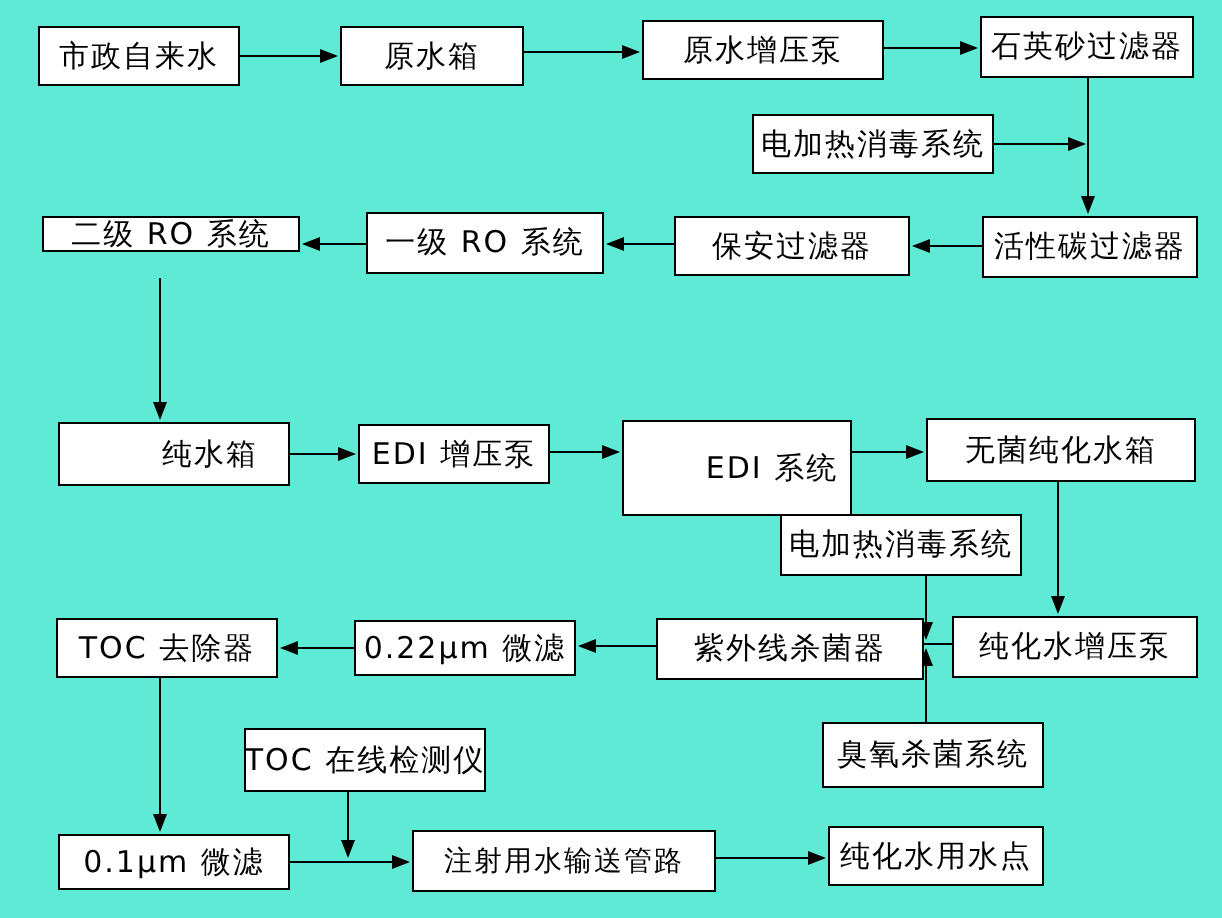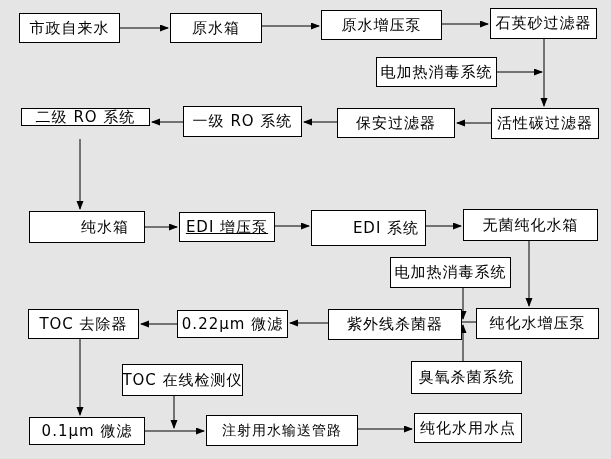--- a/index.html
+++ b/index.html
@@ -1,19 +1,19 @@
 <!DOCTYPE html>
 <html><head>
 <meta charset="utf-8">
 <style>
   html,body{margin:0;padding:0;background:#ffffff;}
   .stage{
     position:relative;
     width:611px;height:459px;
-    background:#e5e5e5;
+    background:#5eead4;
     font-family:"DejaVu Sans","Liberation Sans",sans-serif;
     overflow:hidden;
   }
   .edges{position:absolute;left:0;top:0;width:611px;height:459px;}
   .node{
     position:absolute;
     box-sizing:border-box;
     border:1px solid #000000;
     background:#ffffff;
     display:flex;align-items:center;justify-content:center;
@@ -25,22 +25,22 @@
   .n-tap{left:19px;top:13px;width:101px;height:30px;}
   .n-rawtank{left:170px;top:13px;width:92px;height:30px;}
   .n-rawpump{left:321px;top:10px;width:121px;height:30px;}
   .n-quartz{left:490px;top:8px;width:107px;height:31px;}
   .n-heat1{left:376px;top:57px;width:121px;height:30px;}
   .n-ro2{left:21px;top:108px;width:129px;height:18px;}
   .n-ro1{left:183px;top:106px;width:119px;height:31px;}
   .n-security{left:337px;top:108px;width:118px;height:30px;}
   .n-carbon{left:491px;top:108px;width:108px;height:31px;}
   .n-puretank{left:29px;top:211px;width:116px;height:32px;padding-left:36px;}
-  .n-edipump{left:179px;top:212px;width:96px;height:30px;text-decoration:underline;}
-  .n-edisys{left:311px;top:210px;width:115px;height:36px;padding-left:35px;}
+  .n-edipump{left:179px;top:212px;width:96px;height:30px;}
+  .n-edisys{left:311px;top:210px;width:115px;height:48px;padding-left:35px;}
   .n-steriletank{left:463px;top:209px;width:135px;height:32px;}
   .n-heat2{left:390px;top:257px;width:121px;height:31px;}
   .n-tocrem{left:28px;top:309px;width:111px;height:30px;}
   .n-m022{left:177px;top:310px;width:111px;height:28px;}
   .n-uv{left:328px;top:309px;width:134px;height:31px;}
   .n-purpump{left:476px;top:308px;width:123px;height:31px;}
   .n-toconline{left:122px;top:364px;width:121px;height:32px;}
   .n-ozone{left:411px;top:361px;width:111px;height:33px;}
   .n-m01{left:29px;top:417px;width:116px;height:28px;}
   .n-pipe{left:206px;top:415px;width:152px;height:31px;font-size:14px;}

